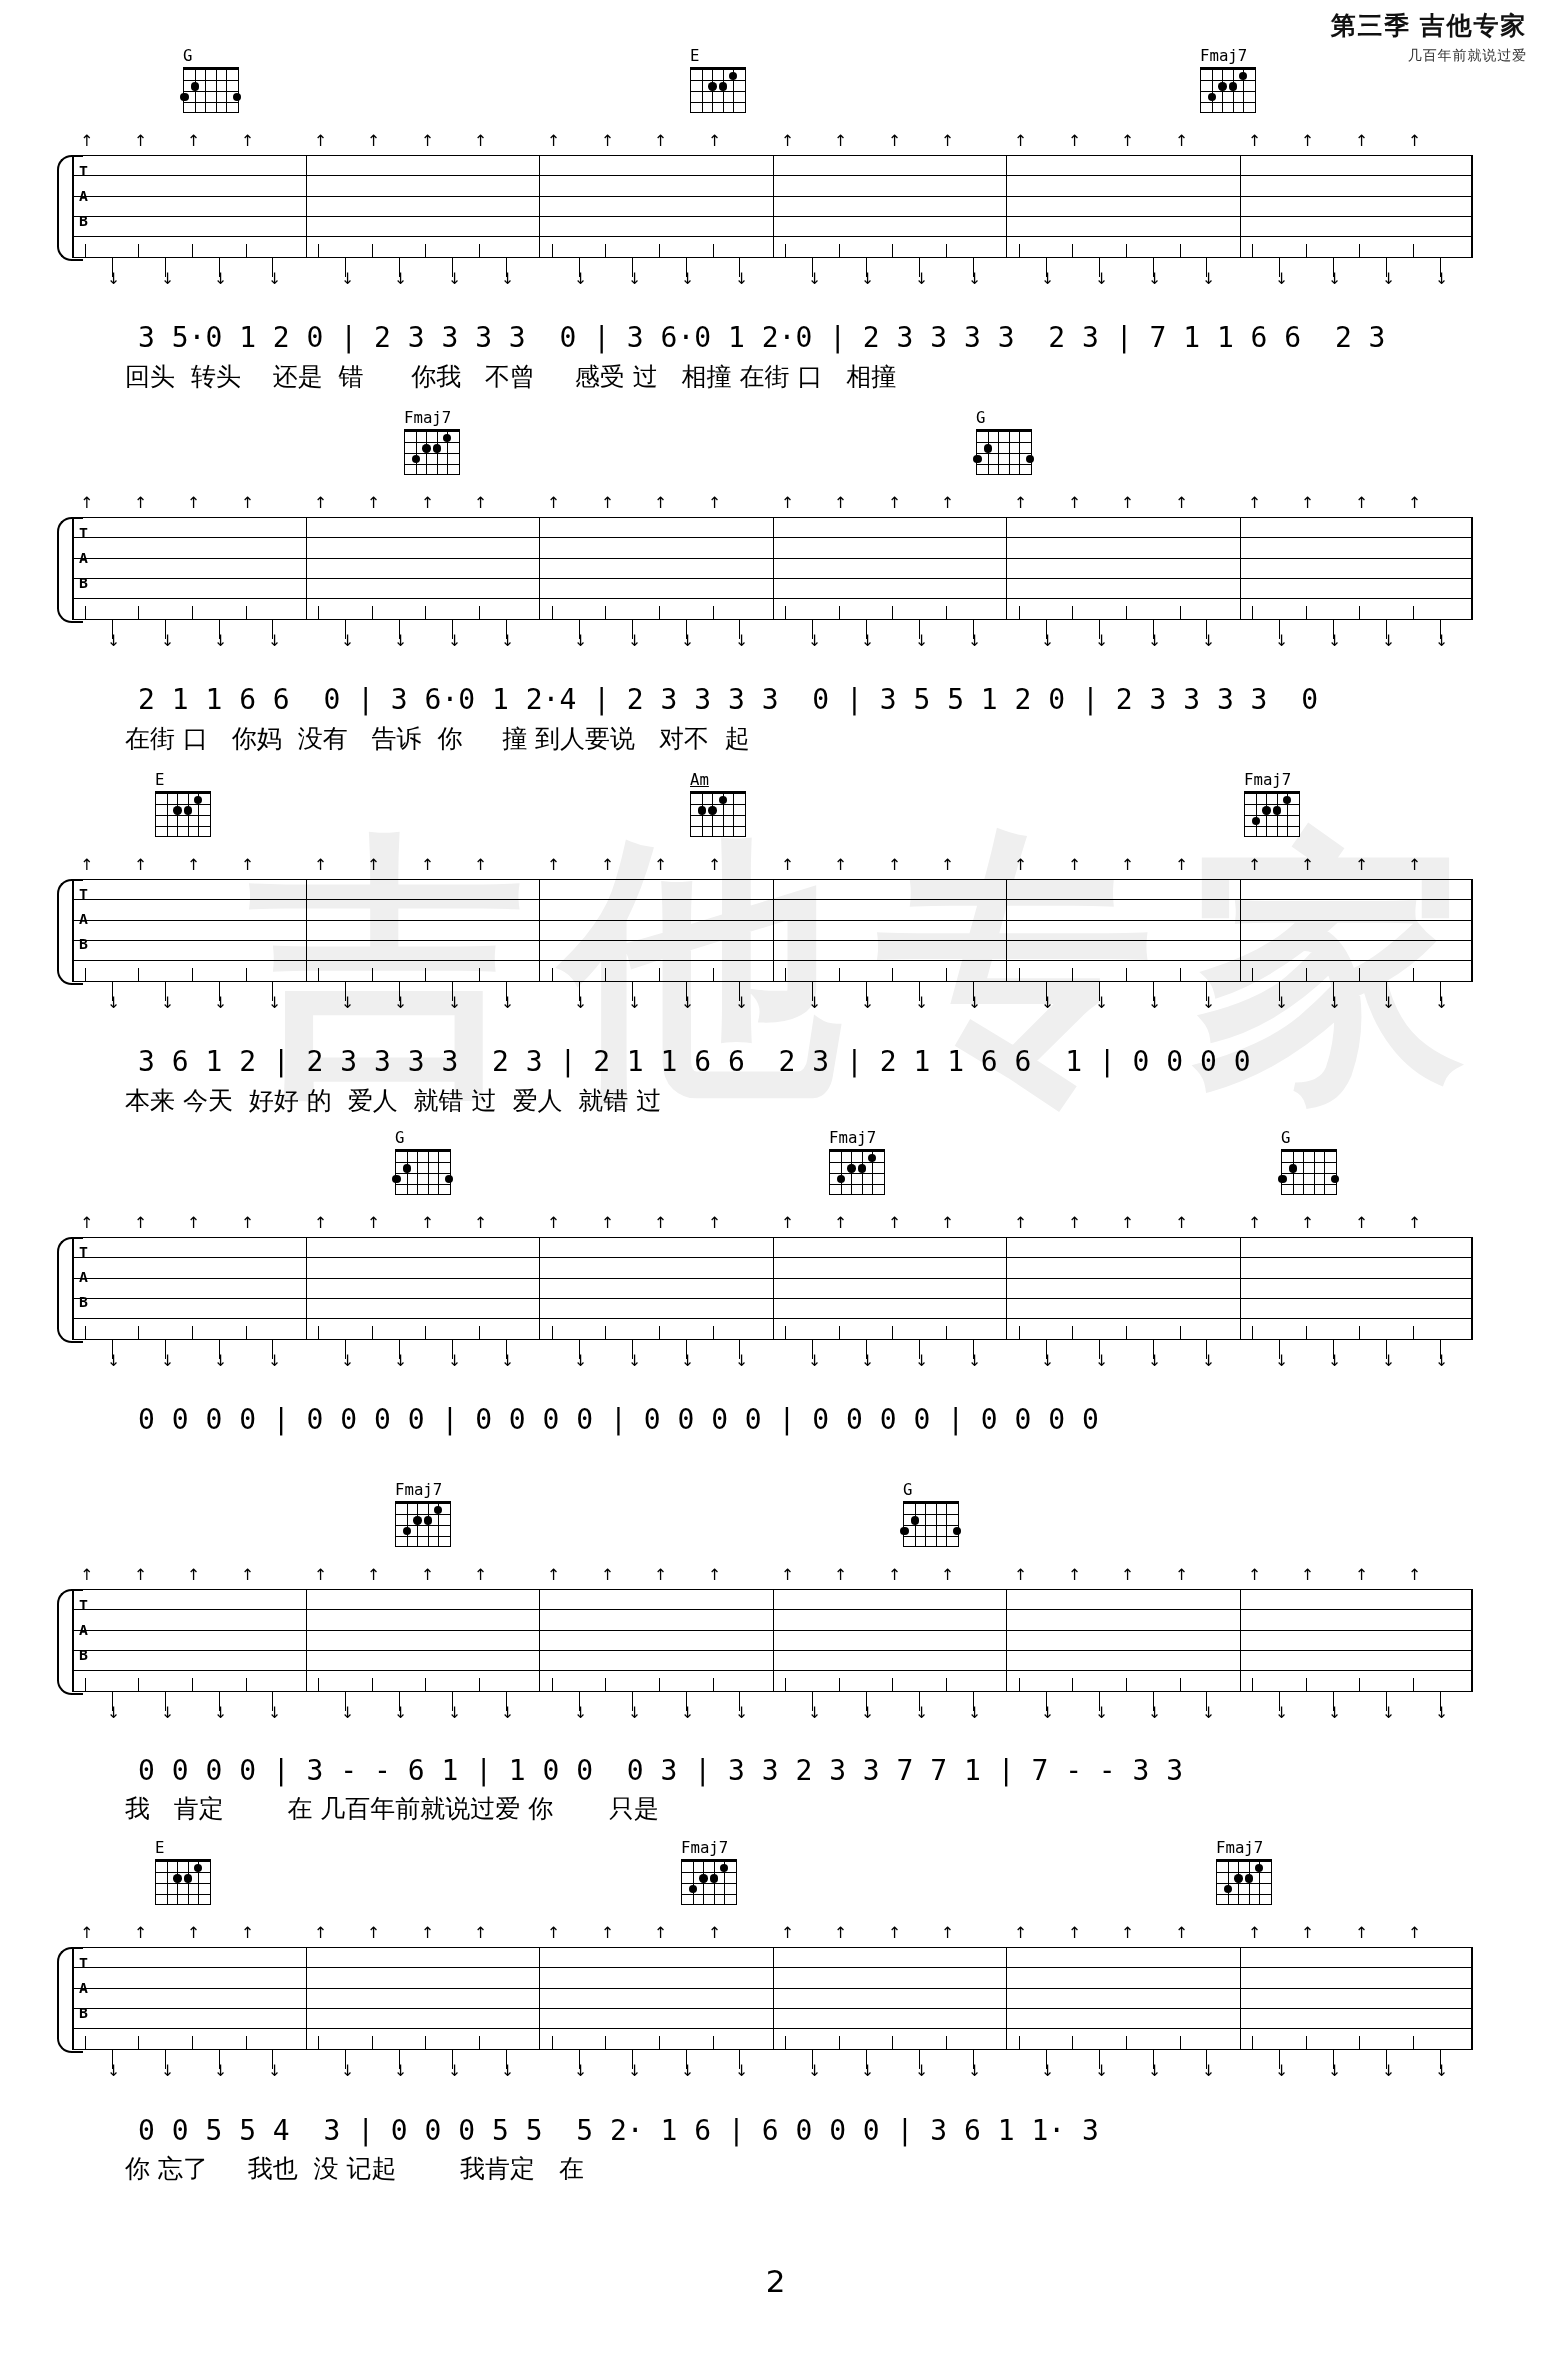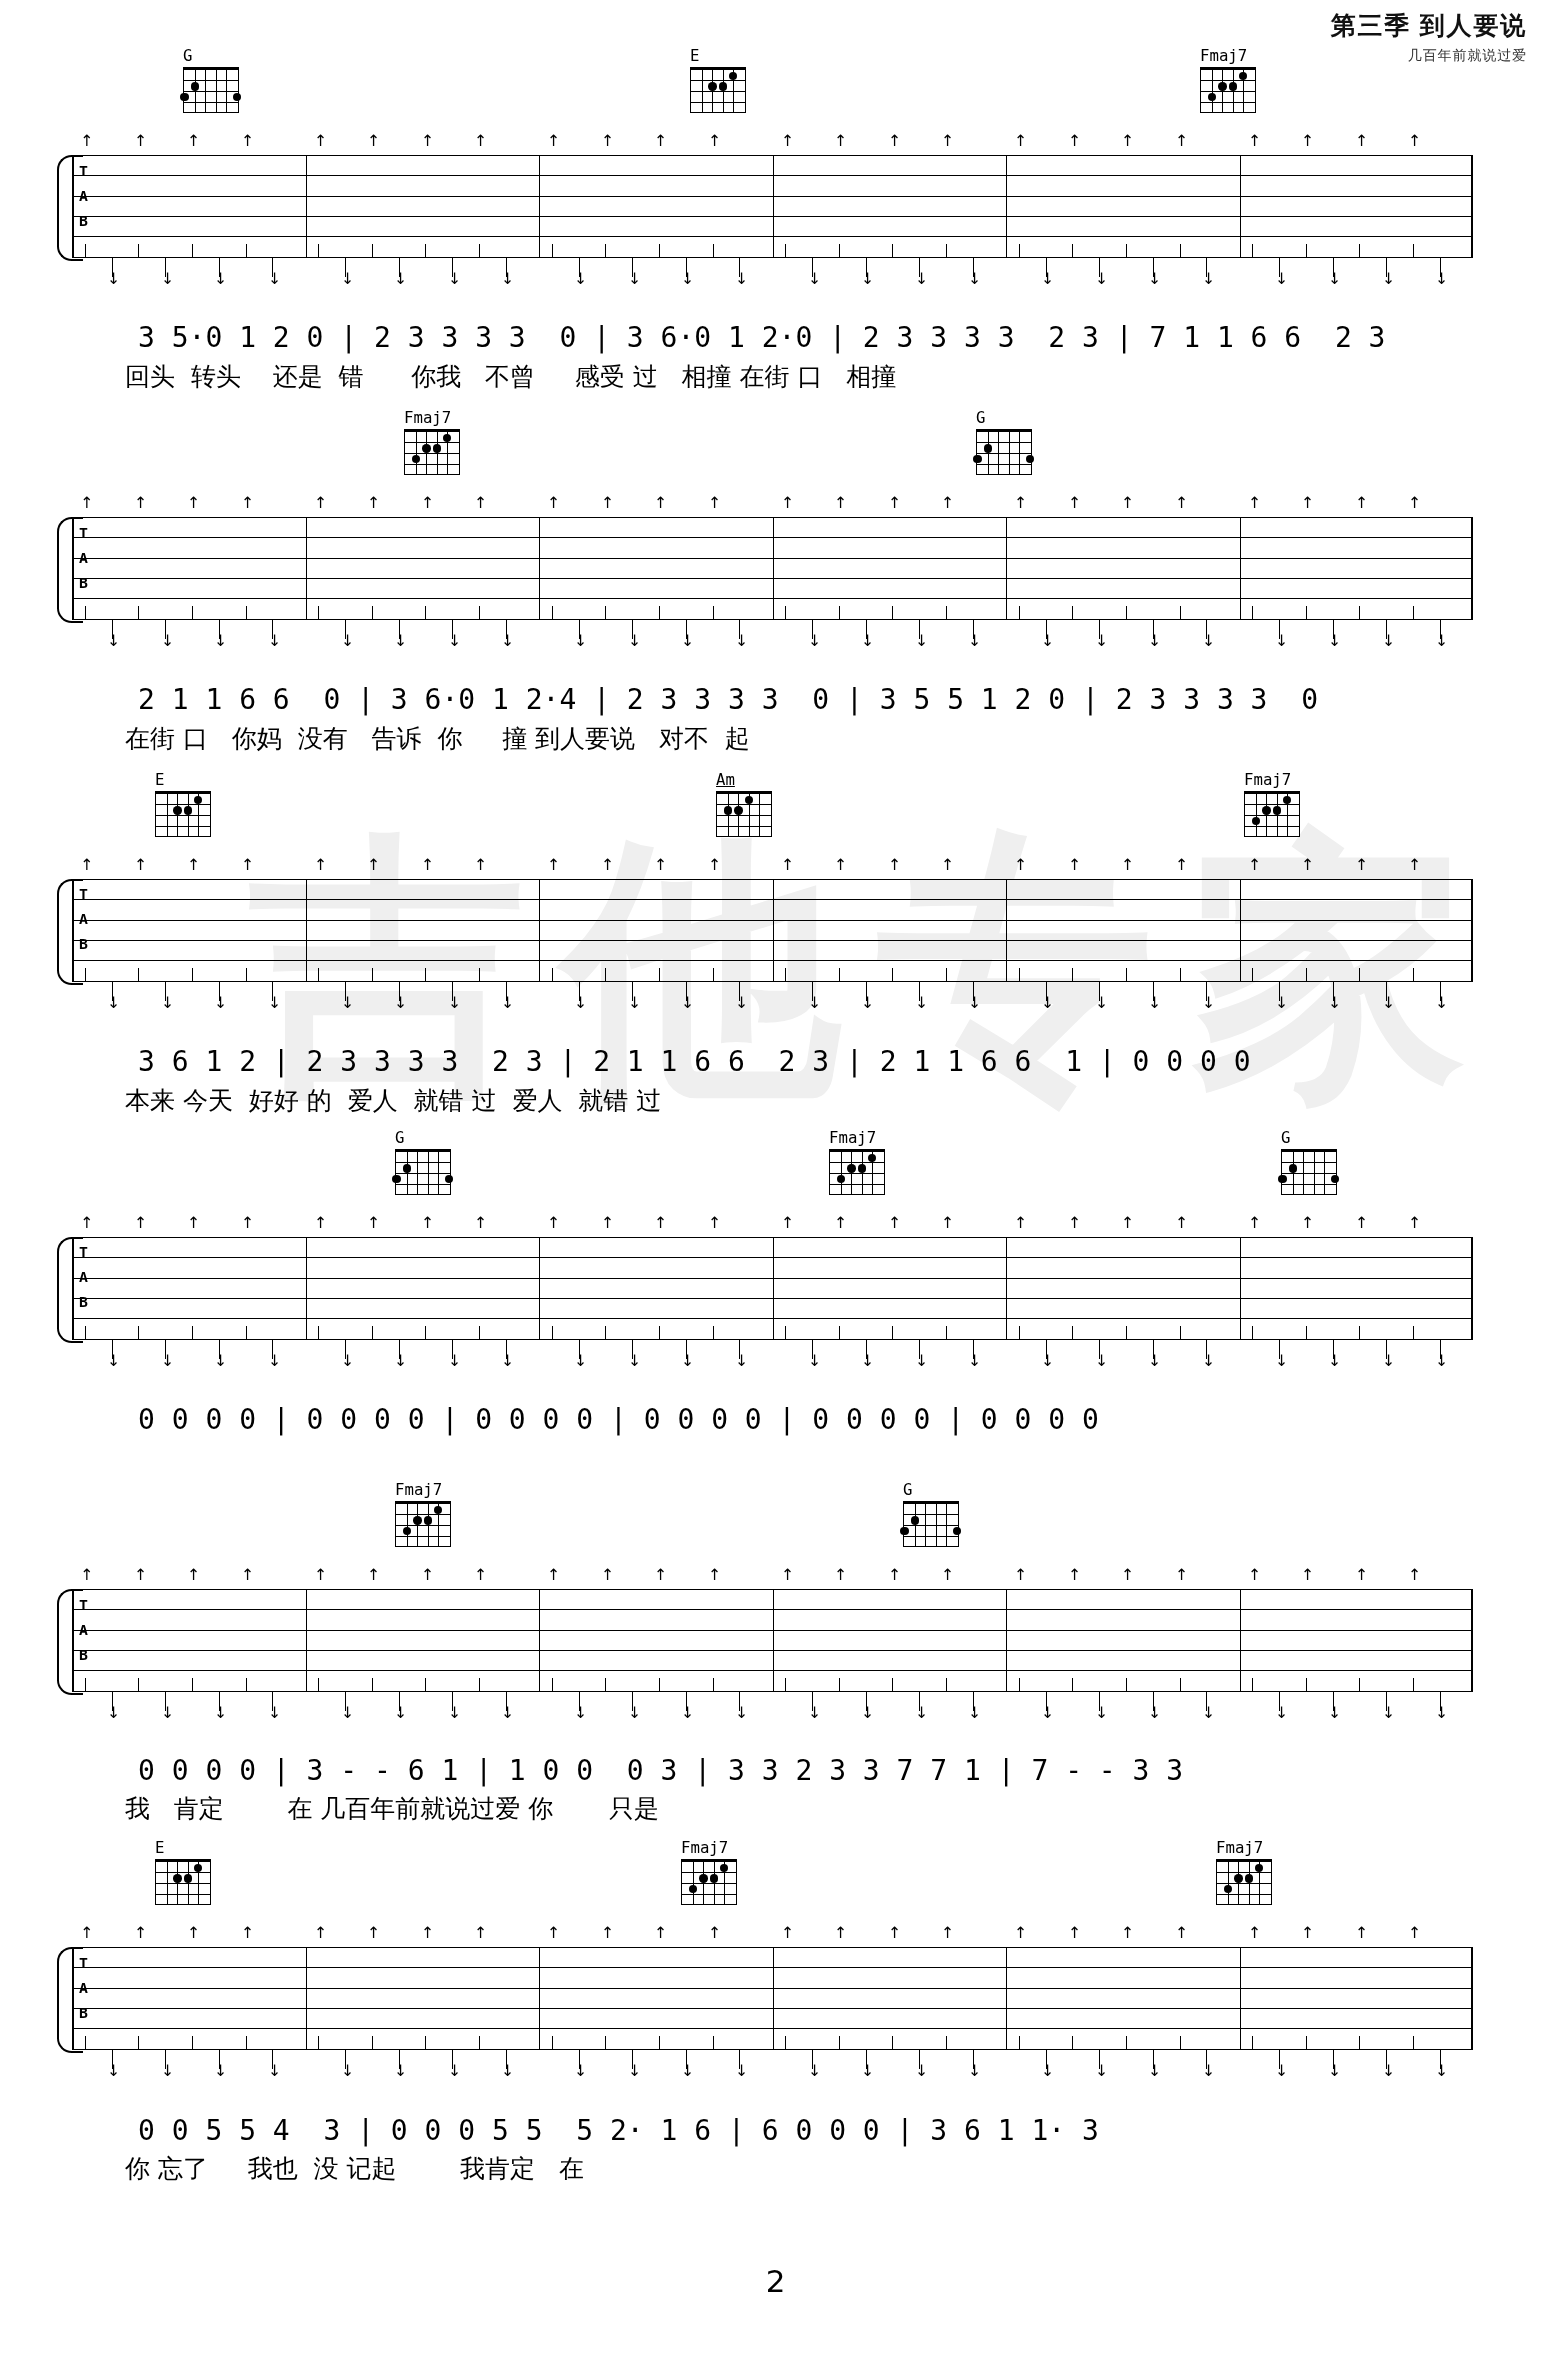--- a/index.html
+++ b/index.html
@@ -63,21 +63,21 @@
     font-family:"DejaVu Sans",sans-serif;font-size:31px;color:#000;}
   .footer-txt{position:absolute;left:0;width:1551px;text-align:center;top:2312px;
     font-family:"DejaVu Sans",sans-serif;font-size:18.5px;color:#000;letter-spacing:0.9px;}
 </style>
 </head>
 <body>
 
 <div class="page">
 
   <div class="header">
-    <div class="h1">第三季  到人要说</div>
+    <div class="h1">第三季  吉他专家</div>
     <div class="h2">几百年前就说过爱</div>
   </div>
 
   <div class="watermark">
     <div class="wm-cn">吉他专家</div>
   </div>
 
   <div id="systems-root">
       <div class="system" style="top: 0px;">
         <div class="brace" style="top: 155px;"></div>
@@ -524,21 +524,21 @@
             <div class="v" style="left: 32px;"></div>
             <div class="v" style="left: 42px;"></div>
             <div class="h" style="top: 10.6px;"></div>
             <div class="h" style="top: 21px;"></div>
             <div class="h" style="top: 32px;"></div>
             <div class="dot" style="left: 17.4px; top: 12.5px;"></div>
             <div class="dot" style="left: 28px; top: 12.5px;"></div>
             <div class="dot" style="left: 38px; top: 1.8px;"></div>
           </div>
         </div>
-        <div class="chord" style="left: 716px; top: 770px; text-decoration: underline;">
+        <div class="chord" style="left: 690px; top: 770px; text-decoration: underline;">
           <div class="nm">Am</div>
           <div class="grid">
             <div class="v" style="left: 10.5px;"></div>
             <div class="v" style="left: 21px;"></div>
             <div class="v" style="left: 32px;"></div>
             <div class="v" style="left: 42px;"></div>
             <div class="h" style="top: 10.6px;"></div>
             <div class="h" style="top: 21px;"></div>
             <div class="h" style="top: 32px;"></div>
             <div class="dot" style="left: 6.8px; top: 12.5px;"></div>

